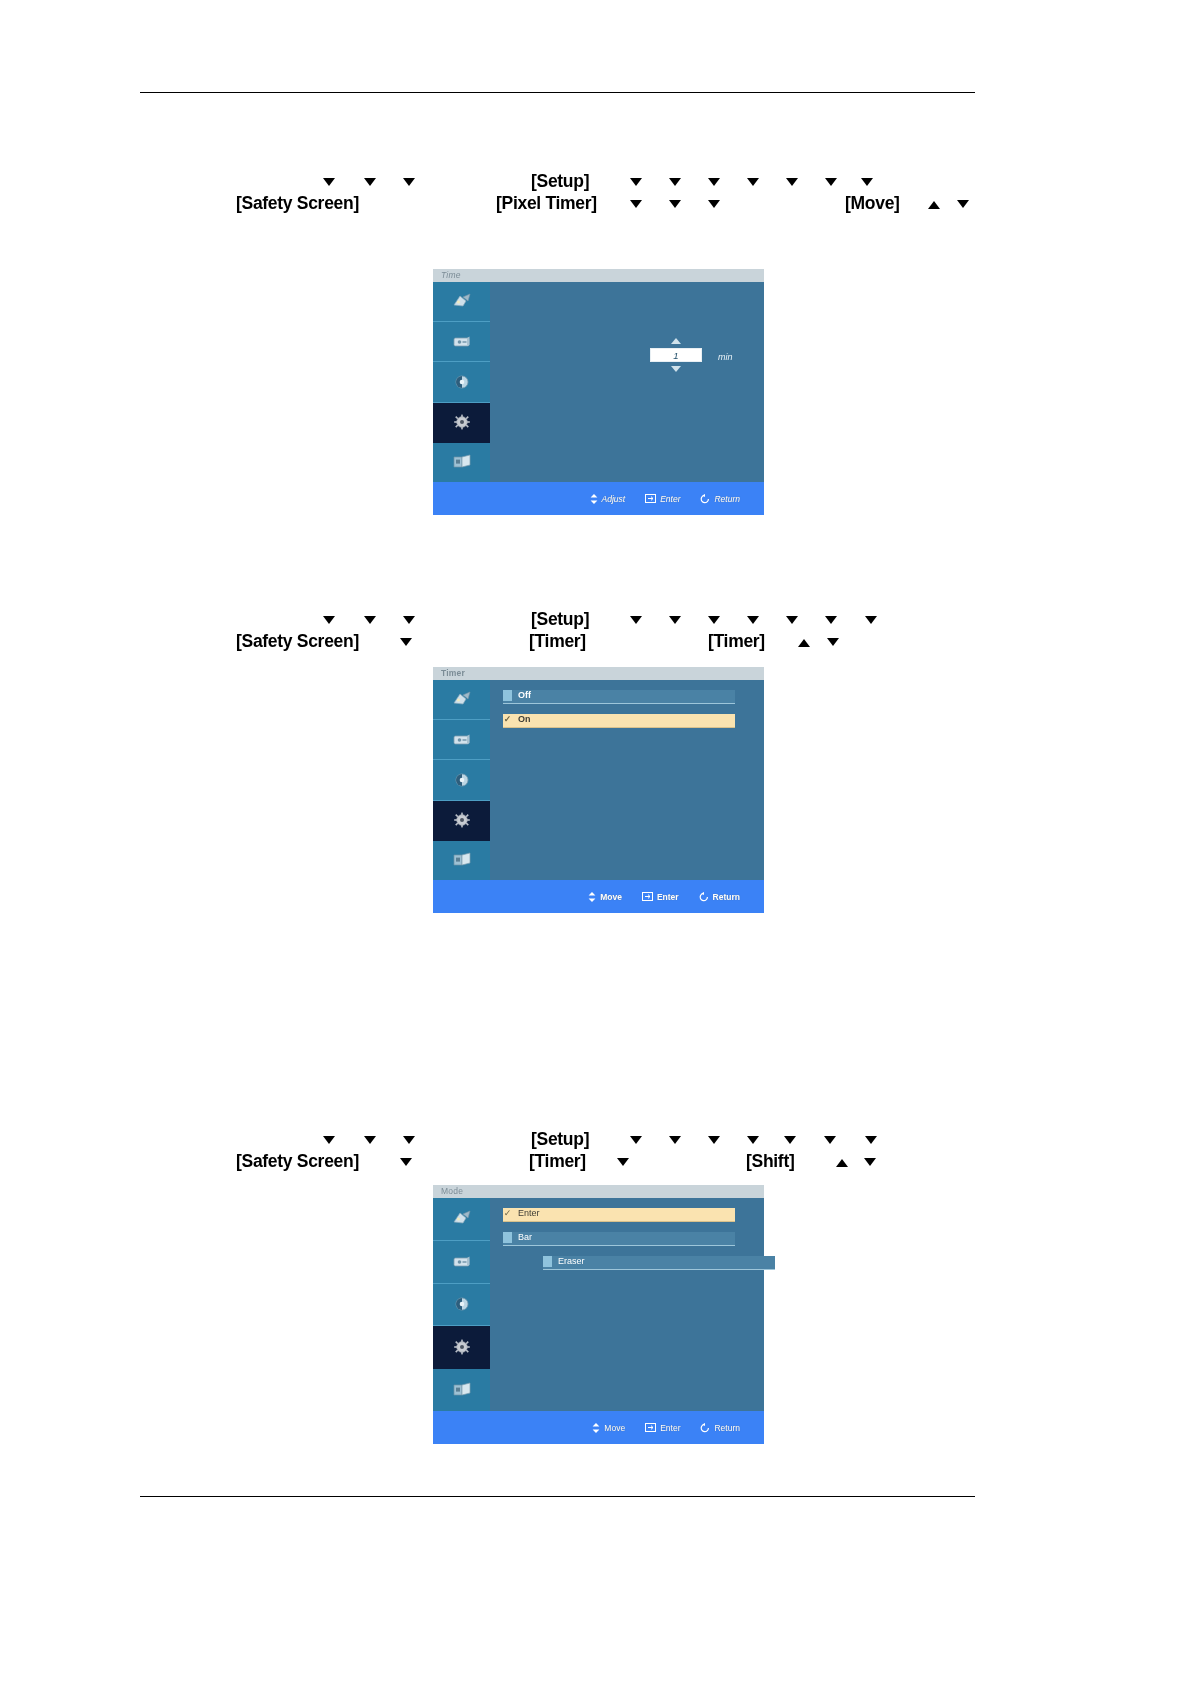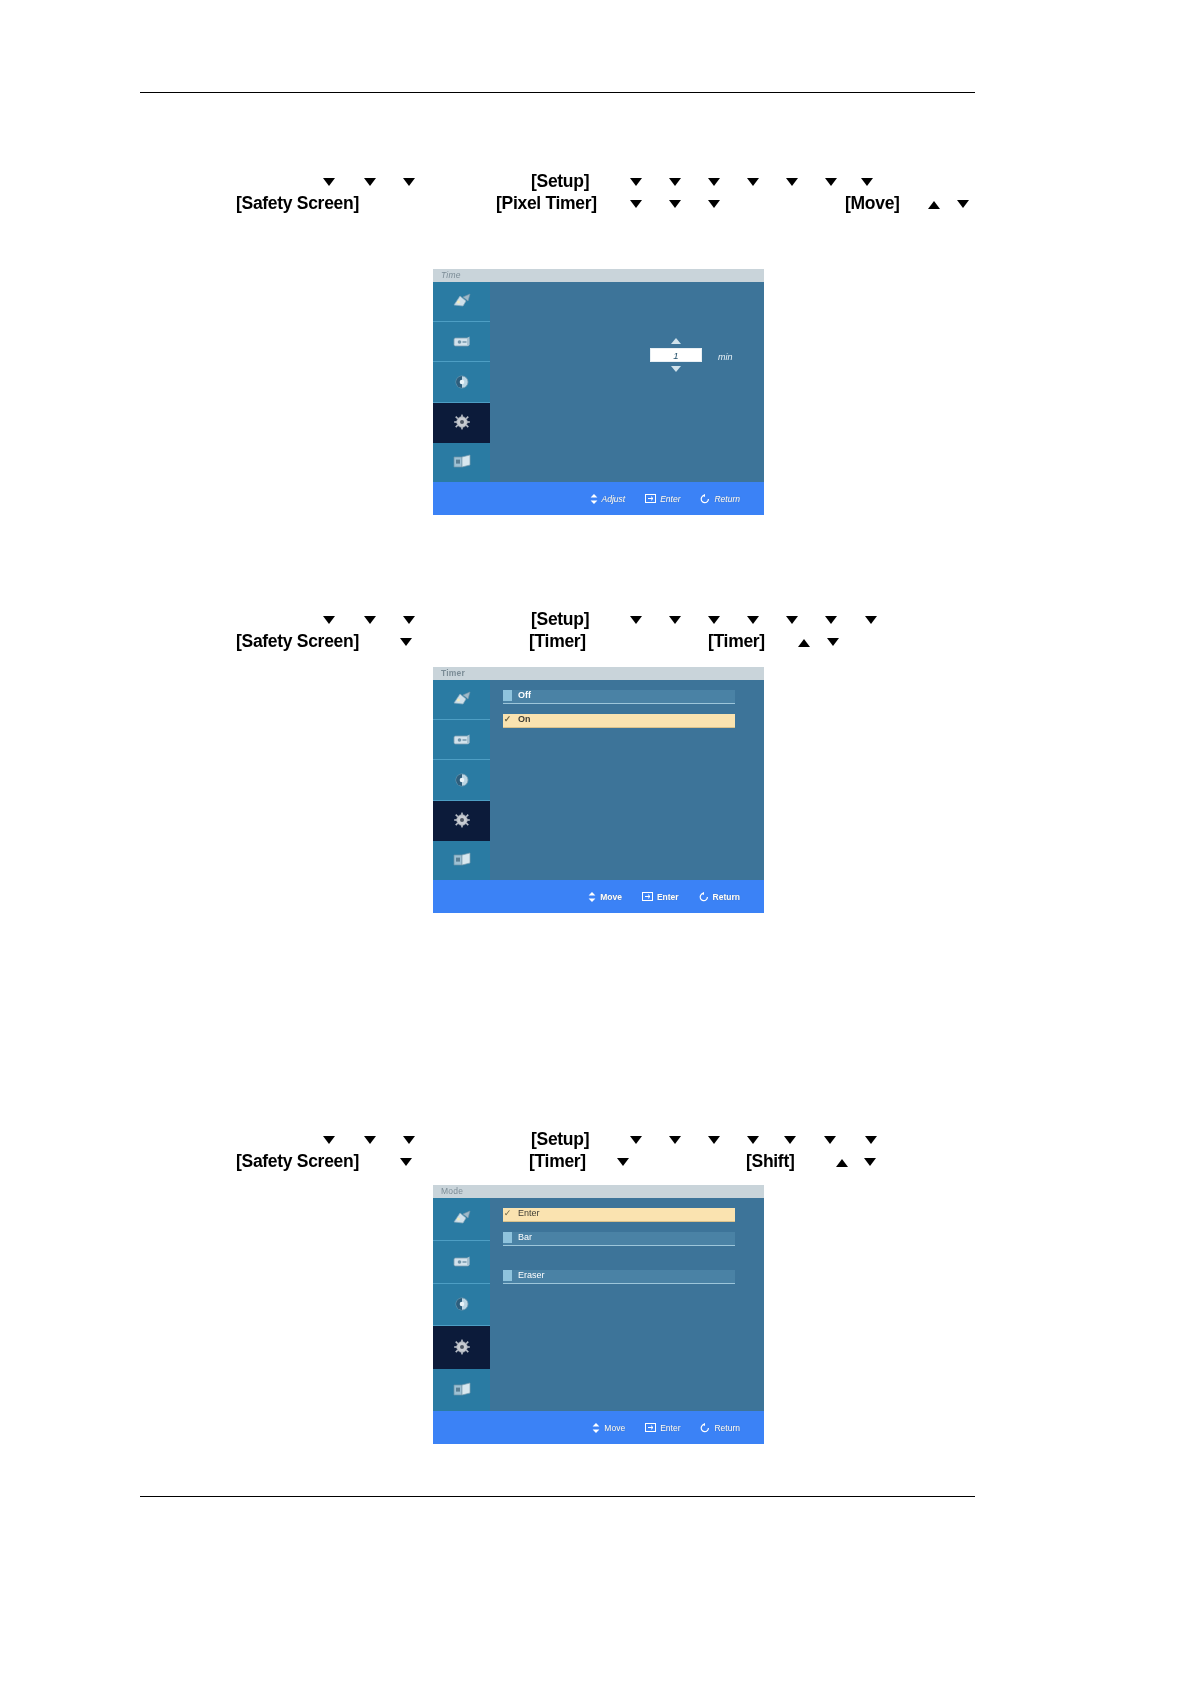--- a/index.html
+++ b/index.html
@@ -570,21 +570,21 @@
         </div>
         <div class="osd-content">
           <div class="opt selected" style="top: 10px;">
             <span class="chk">✓</span>
             <span class="lbl">Enter</span>
           </div>
           <div class="opt unselected" style="top: 34px;">
             <span class="swatch"></span>
             <span class="lbl">Bar</span>
           </div>
-          <div class="opt unselected" style="top: 72px;">
+          <div class="opt unselected" style="top: 58px; margin-left: 40px;">
             <span class="swatch"></span>
             <span class="lbl">Eraser</span>
           </div>
         </div>
       </div>
       <div class="osd-foot">
         <div class="hint">
           <span class="hi">
             <svg width="8" height="10" viewBox="0 0 8 10">
               <path d="M4 0 L7.4 3.6 L0.6 3.6 Z" fill="#ffffff"></path>

